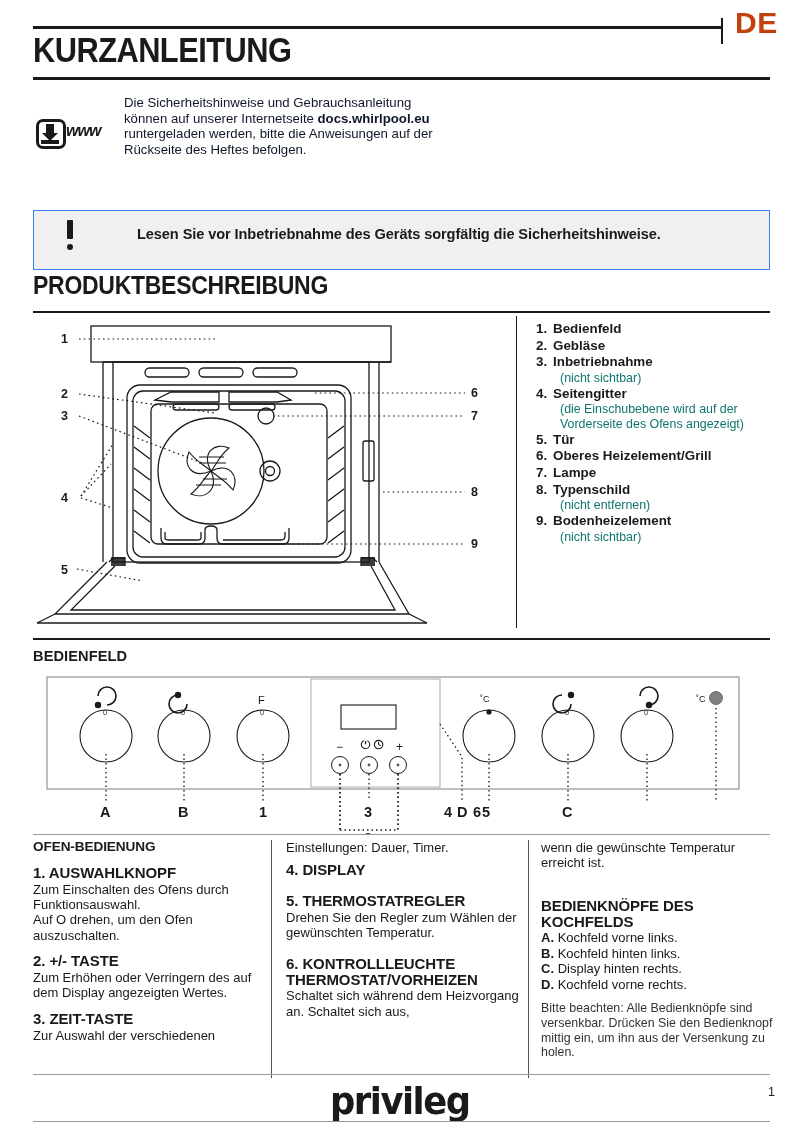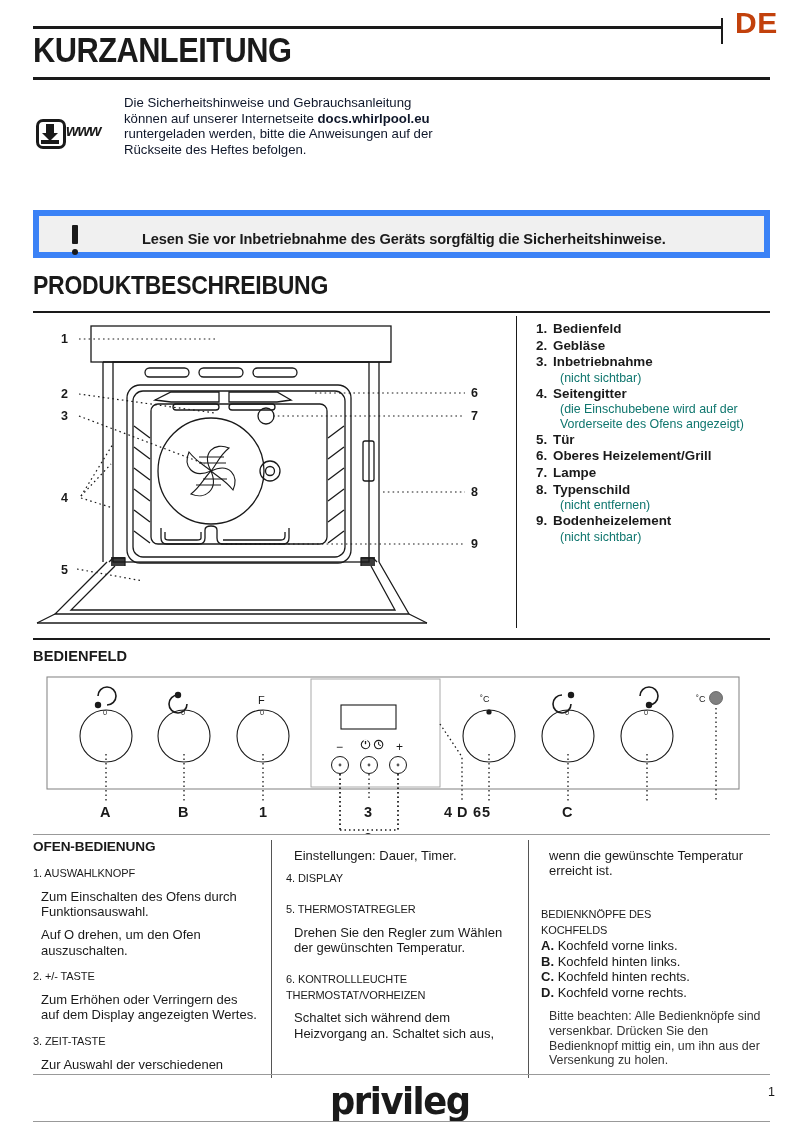--- a/index.html
+++ b/index.html
@@ -49,22 +49,22 @@
     font-family: "Liberation Sans", sans-serif;
   }
   .intro-para {
     position: absolute; left: 124px; top: 95px; width: 310px;
     font-size: 13.2px; line-height: 15.6px; color: #0f172a;
   }
   .intro-para b { font-weight: 700; }
 
   
   .warn-box {
-    position: absolute; left: 33px; top: 210px; width: 737px; height: 48px;
-    background: #f0f0f0; border: 6px solid #3b82f6; text-align: right;
+    position: absolute; left: 33px; top: 210px; width: 737px; height: 60px;
+    background: #f0f0f0; border: 1px solid #3b82f6; text-align: right;
   }
   .warn-bang {
     position: absolute; left: 30px; top: 9px; width: 14px; height: 30px;
   }
   .warn-bang .stem {
     position: absolute; left: 3px; top: 0; width: 6px; height: 19px; background: #1a1a1a;
     border-radius: 1px;
   }
   .warn-bang .dot {
     position: absolute; left: 3px; top: 24px; width: 6px; height: 6px; background: #1a1a1a; border-radius: 50%;
@@ -106,22 +106,22 @@
   
   .rule-above-cols { position: absolute; left: 33px; top: 834px; width: 737px; height: 1px; background: #999; }
   .col { position: absolute; top: 840px; font-size: 12.9px; line-height: 14.8px; }
   .col-1 { left: 33px; width: 233px; }
   .col-2 { left: 286px; width: 238px; }
   .col-3 { left: 541px; width: 235px; }
   .vdiv-c1 { position: absolute; left: 271px; top: 840px; width: 1px; height: 238px; background: #555; }
   .vdiv-c2 { position: absolute; left: 528px; top: 840px; width: 1px; height: 238px; background: #555; }
 
   .col h4 { font-size: 13.6px; font-weight: 800; margin: 0 0 1px 0; letter-spacing: -0.1px; }
-  .col h5 { font-size: 11px; font-weight: 400; margin: 11px 0 1px 0; letter-spacing: -0.1px; }
-  .col p { font-size: 13px; line-height: 15.4px; margin: 8px; }
+  .col h5 { font-size: 15px; font-weight: 700; margin: 11px 0 1px 0; letter-spacing: -0.1px; }
+  .col p { font-size: 13px; line-height: 15.4px; margin: 0; }
   .col .small-note { font-size: 12.4px; line-height: 14.8px; color: #333; margin-top: 9px; }
 
   .hob-list { margin-top: 1px; }
   .hob-list div { font-size: 13px; line-height: 15.4px; }
   .hob-list b { font-weight: 800; }
 
   
   .rule-footer { position: absolute; left: 33px; top: 1074px; width: 737px; height: 1px; background: #999; }
   .brand {
     position: absolute; left: 330px; top: 1079px;
@@ -456,21 +456,21 @@
     <p>Schaltet sich während dem Heizvorgang an. Schaltet sich aus,</p>
   </div>
 
   <div class="col col-3">
     <p>wenn die gewünschte Temperatur erreicht ist.</p>
     <h5 style="margin-top:28px">BEDIENKNÖPFE DES</h5>
     <h5 style="margin-top:0">KOCHFELDS</h5>
     <div class="hob-list">
       <div><b>A.</b> <span>Kochfeld vorne links.</span></div>
       <div><b>B.</b> <span>Kochfeld hinten links.</span></div>
-      <div><b>C.</b> <span>Kochfeld hinten rechts.</span></div>
+      <div><b>C.</b> <span>Display hinten rechts.</span></div>
       <div><b>D.</b> <span>Kochfeld vorne rechts.</span></div>
     </div>
     <p class="small-note">Bitte beachten: Alle Bedienknöpfe sind versenkbar. Drücken Sie den Bedienknopf mittig ein, um ihn aus der Versenkung zu holen.</p>
   </div>
 
   <div class="rule-footer"></div>
   <div class="brand">privileg</div>
   <div class="pagenum">1</div>
   <div class="rule-bottom"></div>
 

